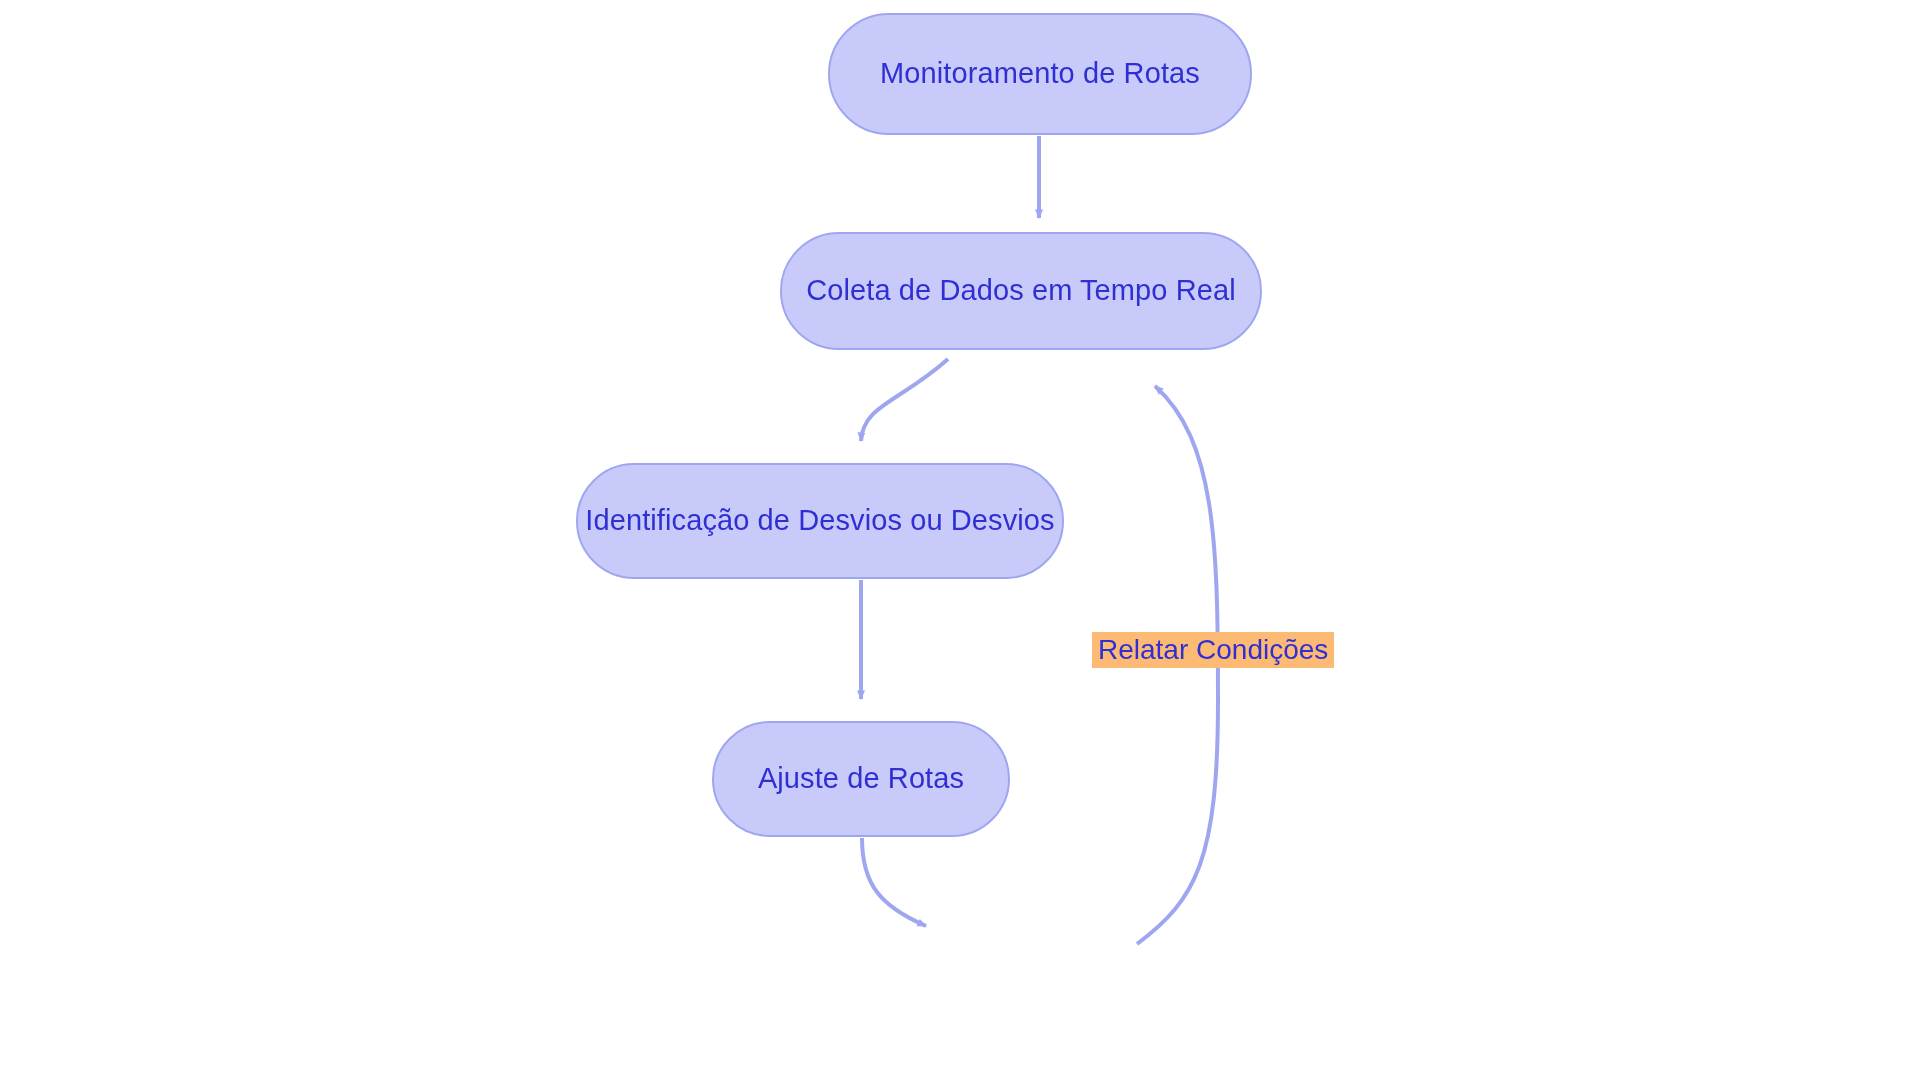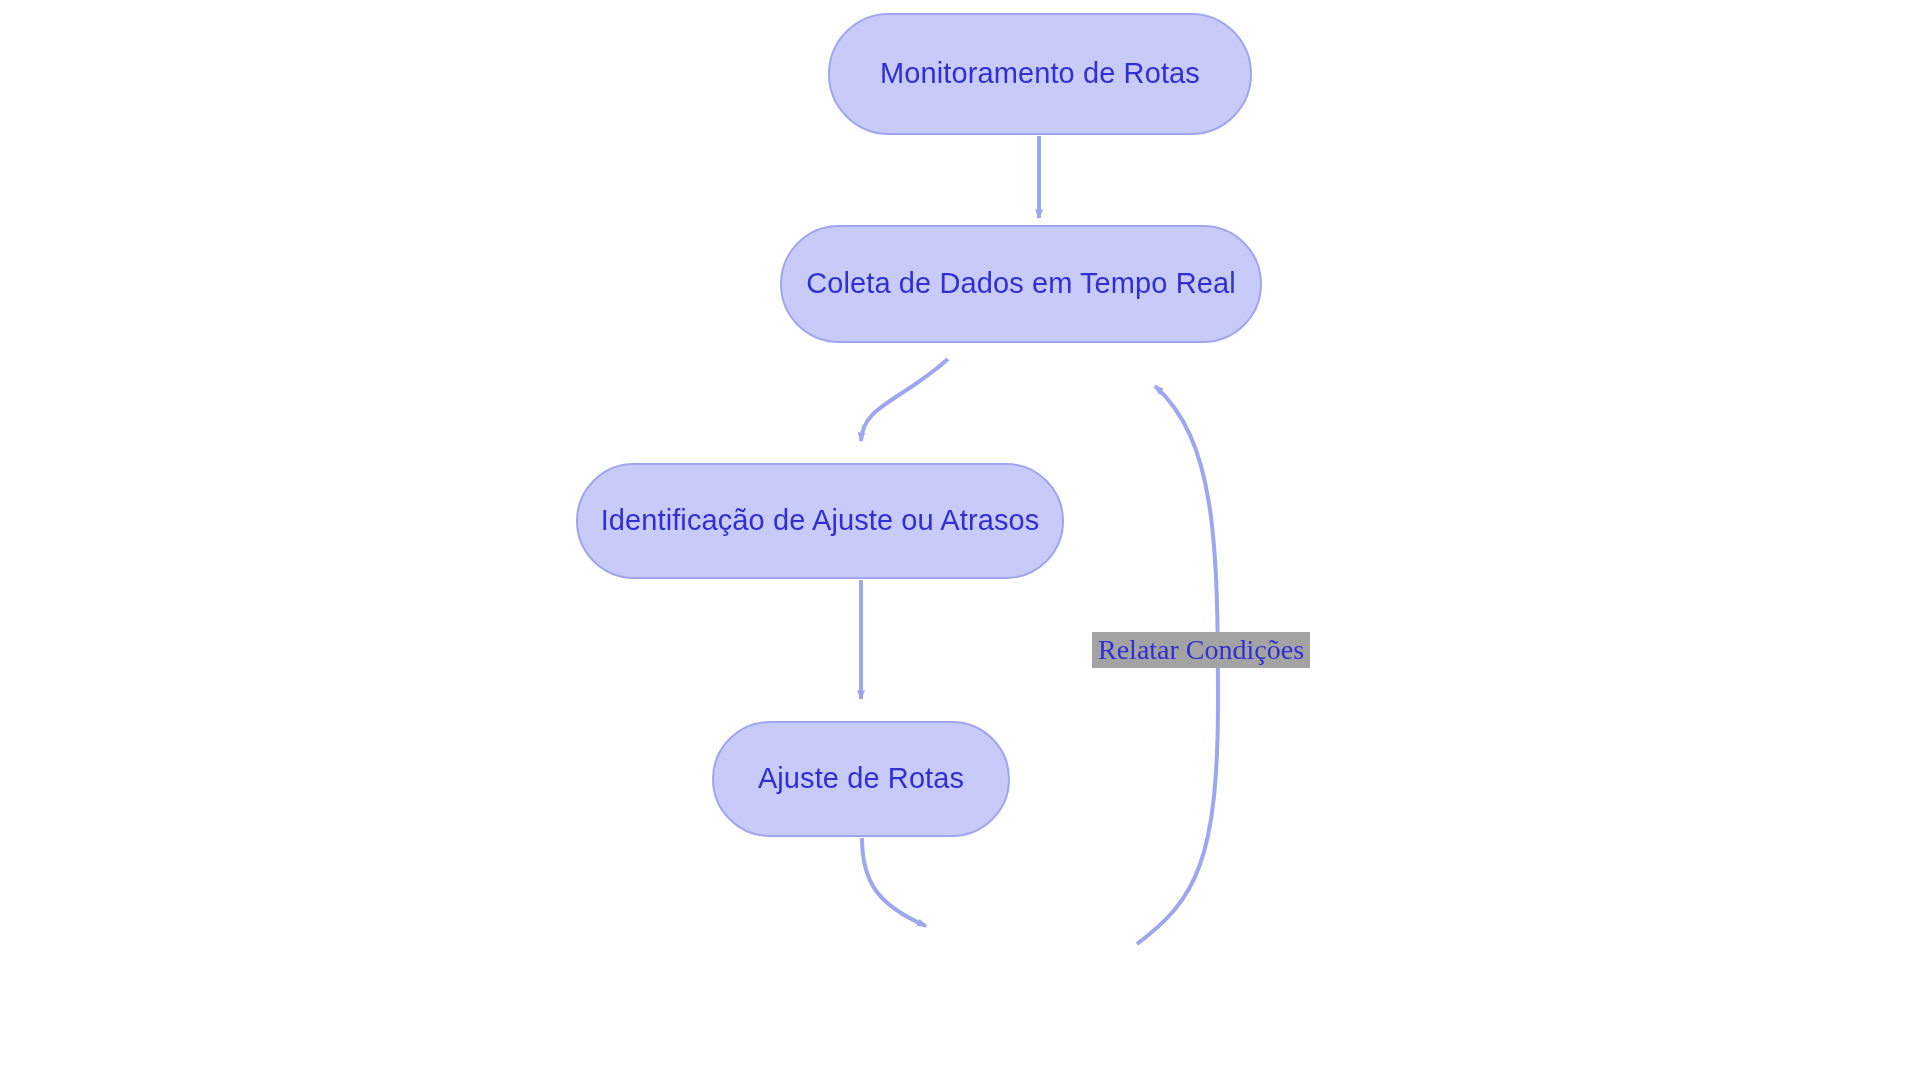--- a/index.html
+++ b/index.html
@@ -45,24 +45,24 @@
     letter-spacing: 0.1px;
     white-space: nowrap;
     z-index: 2;
   }
   .node-label {
     pointer-events: none;
   }
   .edge-label {
     position: absolute;
     color: #2f2fd4;
-    font-family: Liberation Serif, serif;
+    font-family: Liberation Sans, sans-serif;
     font-size: 28px;
     white-space: nowrap;
-    background: #a3a3a3;
+    background: #fdba74;
     padding: 2px 6px;
     z-index: 3;
   }
 </style>
 </head>
 <body>
 
 <div id="flow-canvas">
 
   <svg id="edge-layer" viewBox="0 0 1920 1083">
@@ -80,26 +80,26 @@
 
     <path d="M 862,838 C 862,884 880,906 926,926" fill="none" stroke="#9fa6f0" stroke-width="4" marker-end="url(#arrowhead)"></path>
 
     <path d="M 1137,944 C 1196,900 1218,860 1218,700 C 1218,540 1215,440 1155,386" fill="none" stroke="#9fa6f0" stroke-width="4" marker-end="url(#arrowhead)"></path>
   </svg>
 
   <div class="node" style="left:828px; top:13px; width:424px; height:122px;">
     <span class="node-label">Monitoramento de Rotas</span>
   </div>
 
-  <div class="node" style="left:780px; top:225px; width:482px; height:118px;">
+  <div class="node" style="left:780px; top:232px; width:482px; height:118px;">
     <span class="node-label">Coleta de Dados em Tempo Real</span>
   </div>
 
   <div class="node" style="left:576px; top:463px; width:488px; height:116px;">
-    <span class="node-label">Identificação de Ajuste ou Atrasos</span>
+    <span class="node-label">Identificação de Desvios ou Desvios</span>
   </div>
 
   <div class="node" style="left:712px; top:721px; width:298px; height:116px;">
     <span class="node-label">Ajuste de Rotas</span>
   </div>
 
 
   <div class="edge-label" style="left:1092px; top:632px;">
     <span>Relatar Condições</span>
   </div>

